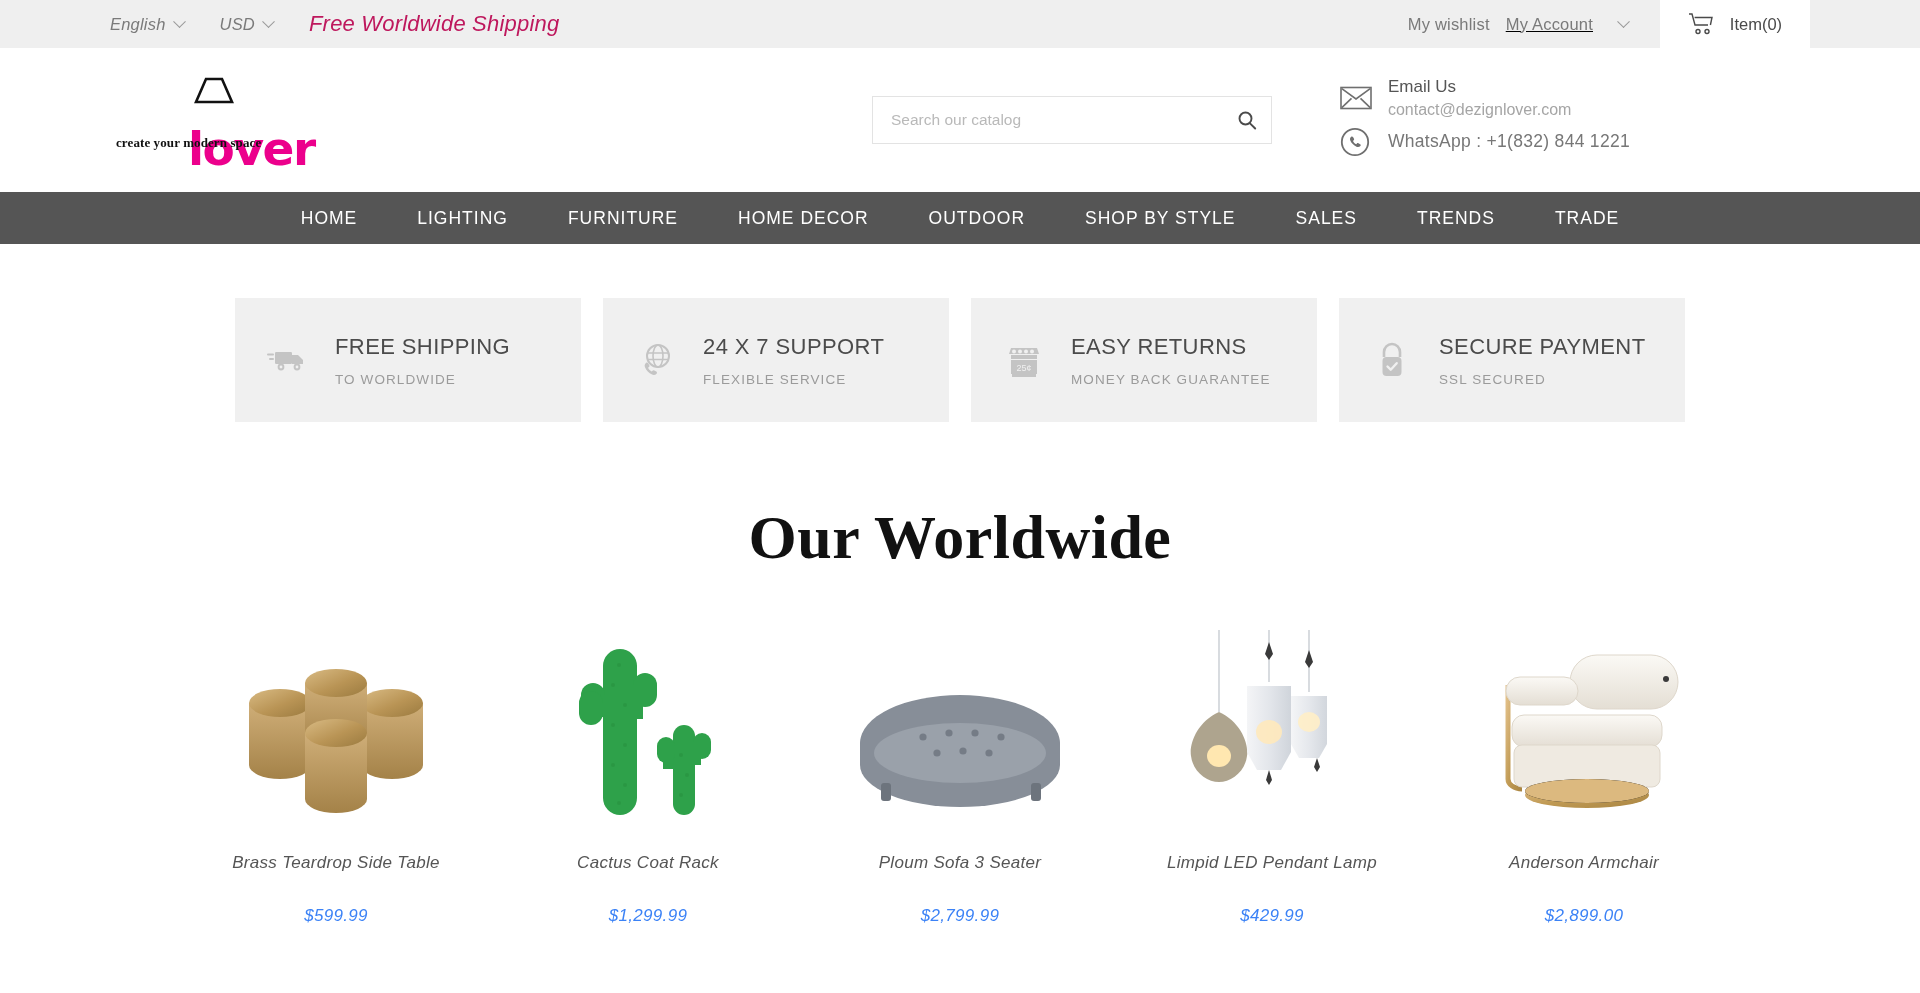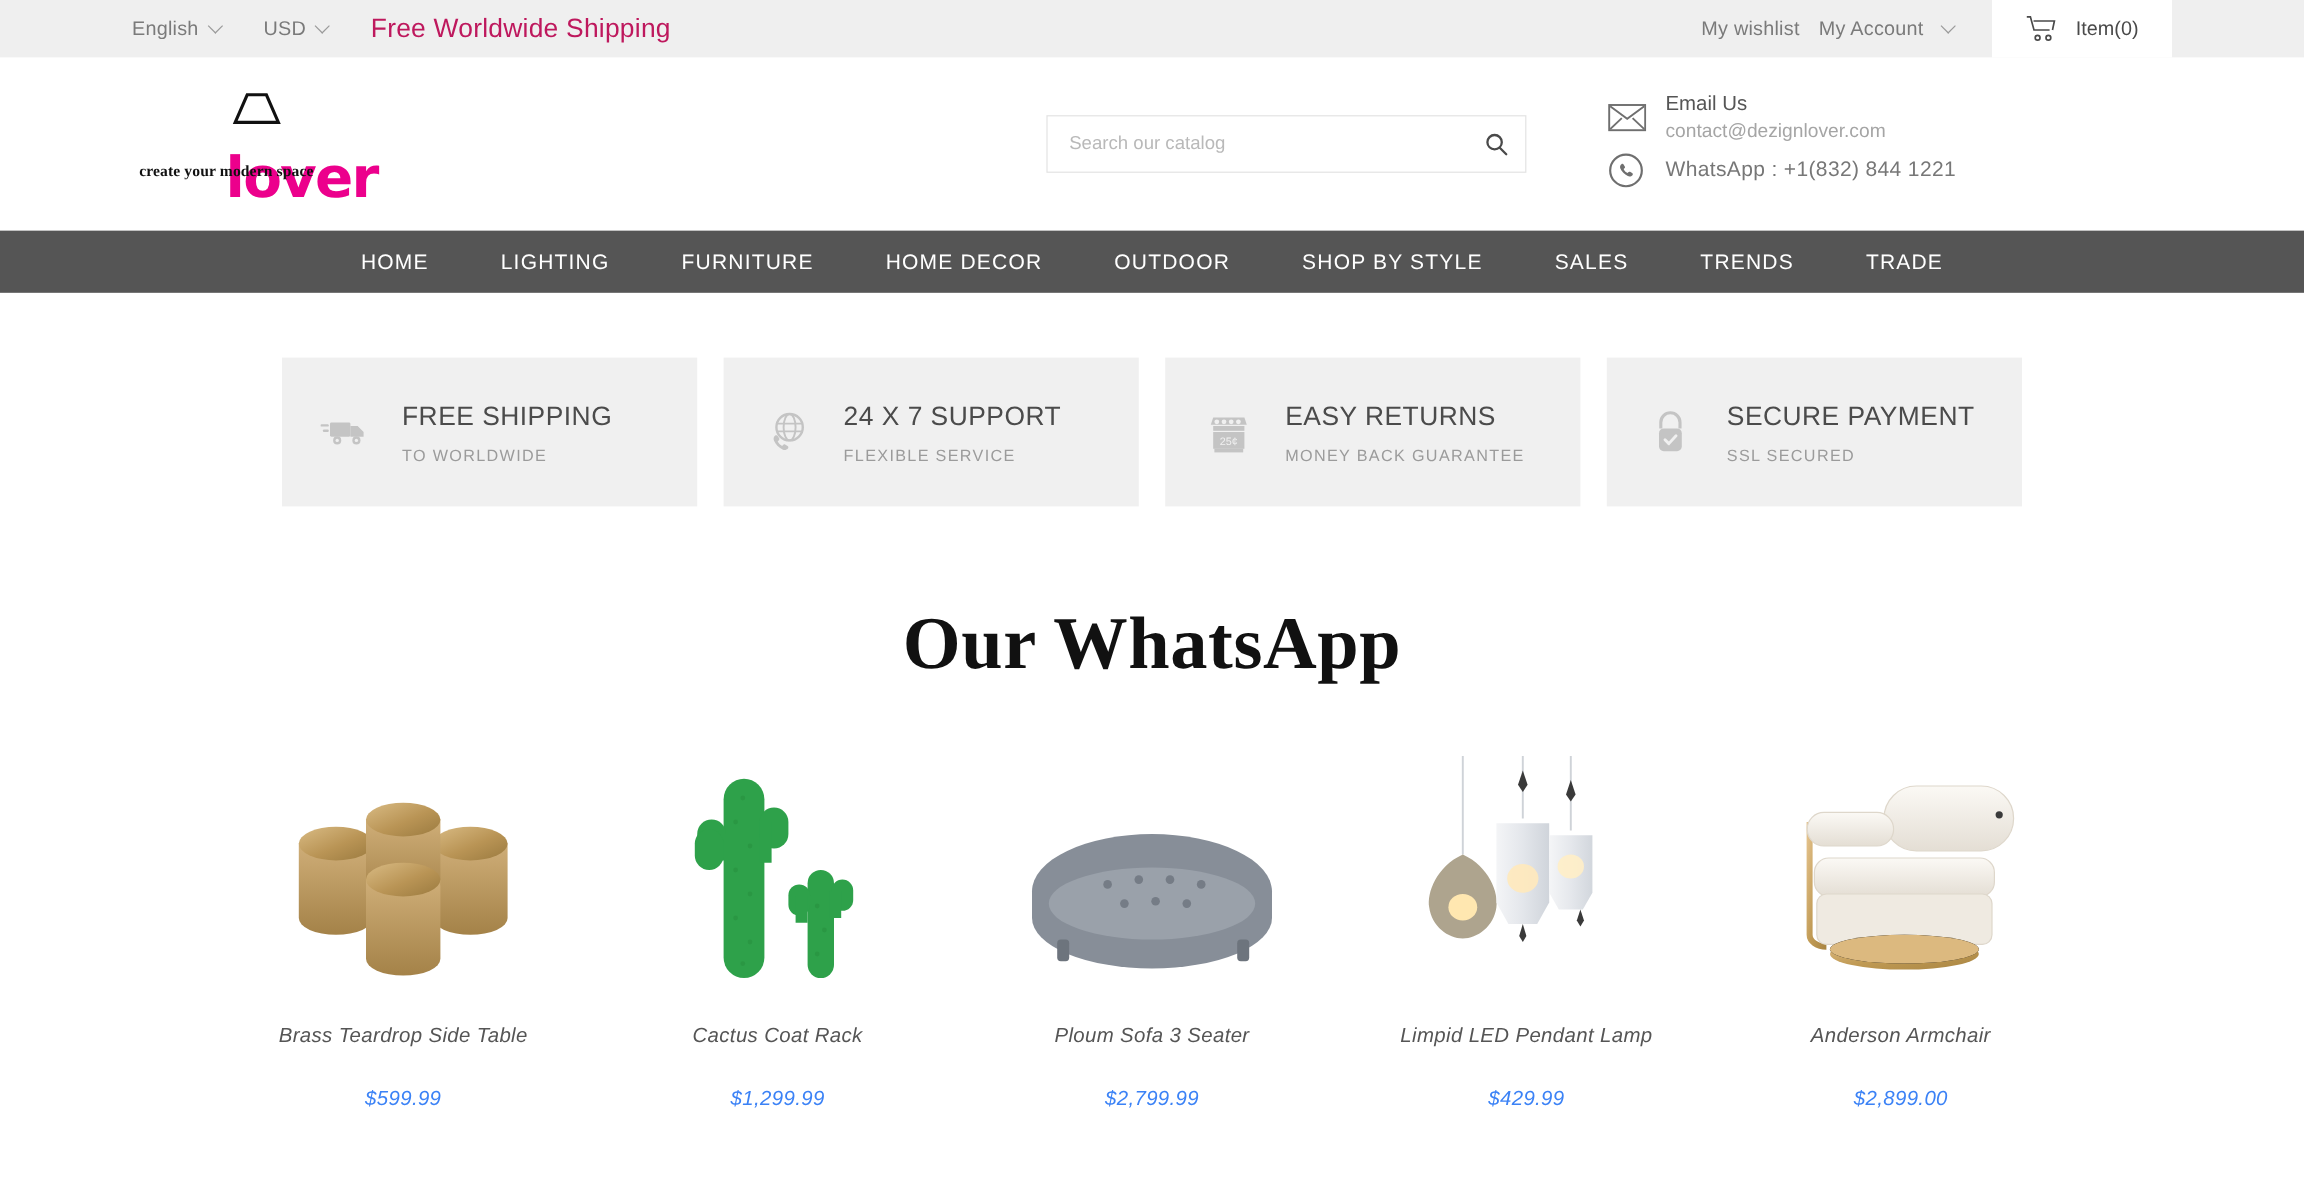--- a/index.html
+++ b/index.html
@@ -20,21 +20,21 @@
     align-items: stretch;
     position: relative;
   }
   .topbar-inner {
     width: 1700px;
     margin: 0 auto;
     display: flex;
     align-items: center;
     position: relative;
   }
-  .topbar-left { display: flex; align-items: center; gap: 0px; }
+  .topbar-left { display: flex; align-items: center; gap: 0px; font-style: italic; }
   .selector {
     display: flex;
     align-items: center;
     gap: 9px;
     color: #7a7a7a;
     font-size: 16.5px;
     padding: 0 14px 0 0;
     cursor: pointer;
     letter-spacing: .2px;
   }
@@ -58,21 +58,21 @@
     align-items: center;
     height: 100%;
   }
   .tb-link {
     color: #7a7a7a;
     font-size: 16.5px;
     cursor: pointer;
     letter-spacing: .2px;
     padding: 0 8px;
   }
-  .acct { display: flex; align-items: center; gap: 8px; padding-right: 20px; }
+  .acct { display: flex; align-items: center; gap: 18px; padding-right: 20px; text-decoration: underline; }
   .cart-box {
     background: #ffffff;
     width: 150px;
     height: 48px;
     display: flex;
     align-items: center;
     justify-content: center;
     gap: 16px;
     cursor: pointer;
     margin-left: 12px;
@@ -445,21 +445,21 @@
       </svg>
     </span>
     <div class="feature-text">
       <span class="feature-title">SECURE PAYMENT</span>
       <span class="feature-sub">SSL SECURED</span>
     </div>
   </div>
 
 </div>
 
-<h2 class="sec-title">Our WhatsApp</h2>
+<h2 class="sec-title">Our Worldwide</h2>
 
 <div class="products">
 
   <div class="product">
     <div class="prod-img">
       <svg width="230" height="200" viewBox="0 0 230 200">
         <defs>
           <linearGradient id="br1" x1="0" y1="0" x2="1" y2="1">
             <stop offset="0%" stop-color="#d9bb84"></stop>
               <stop offset="55%" stop-color="#b99455"></stop>

